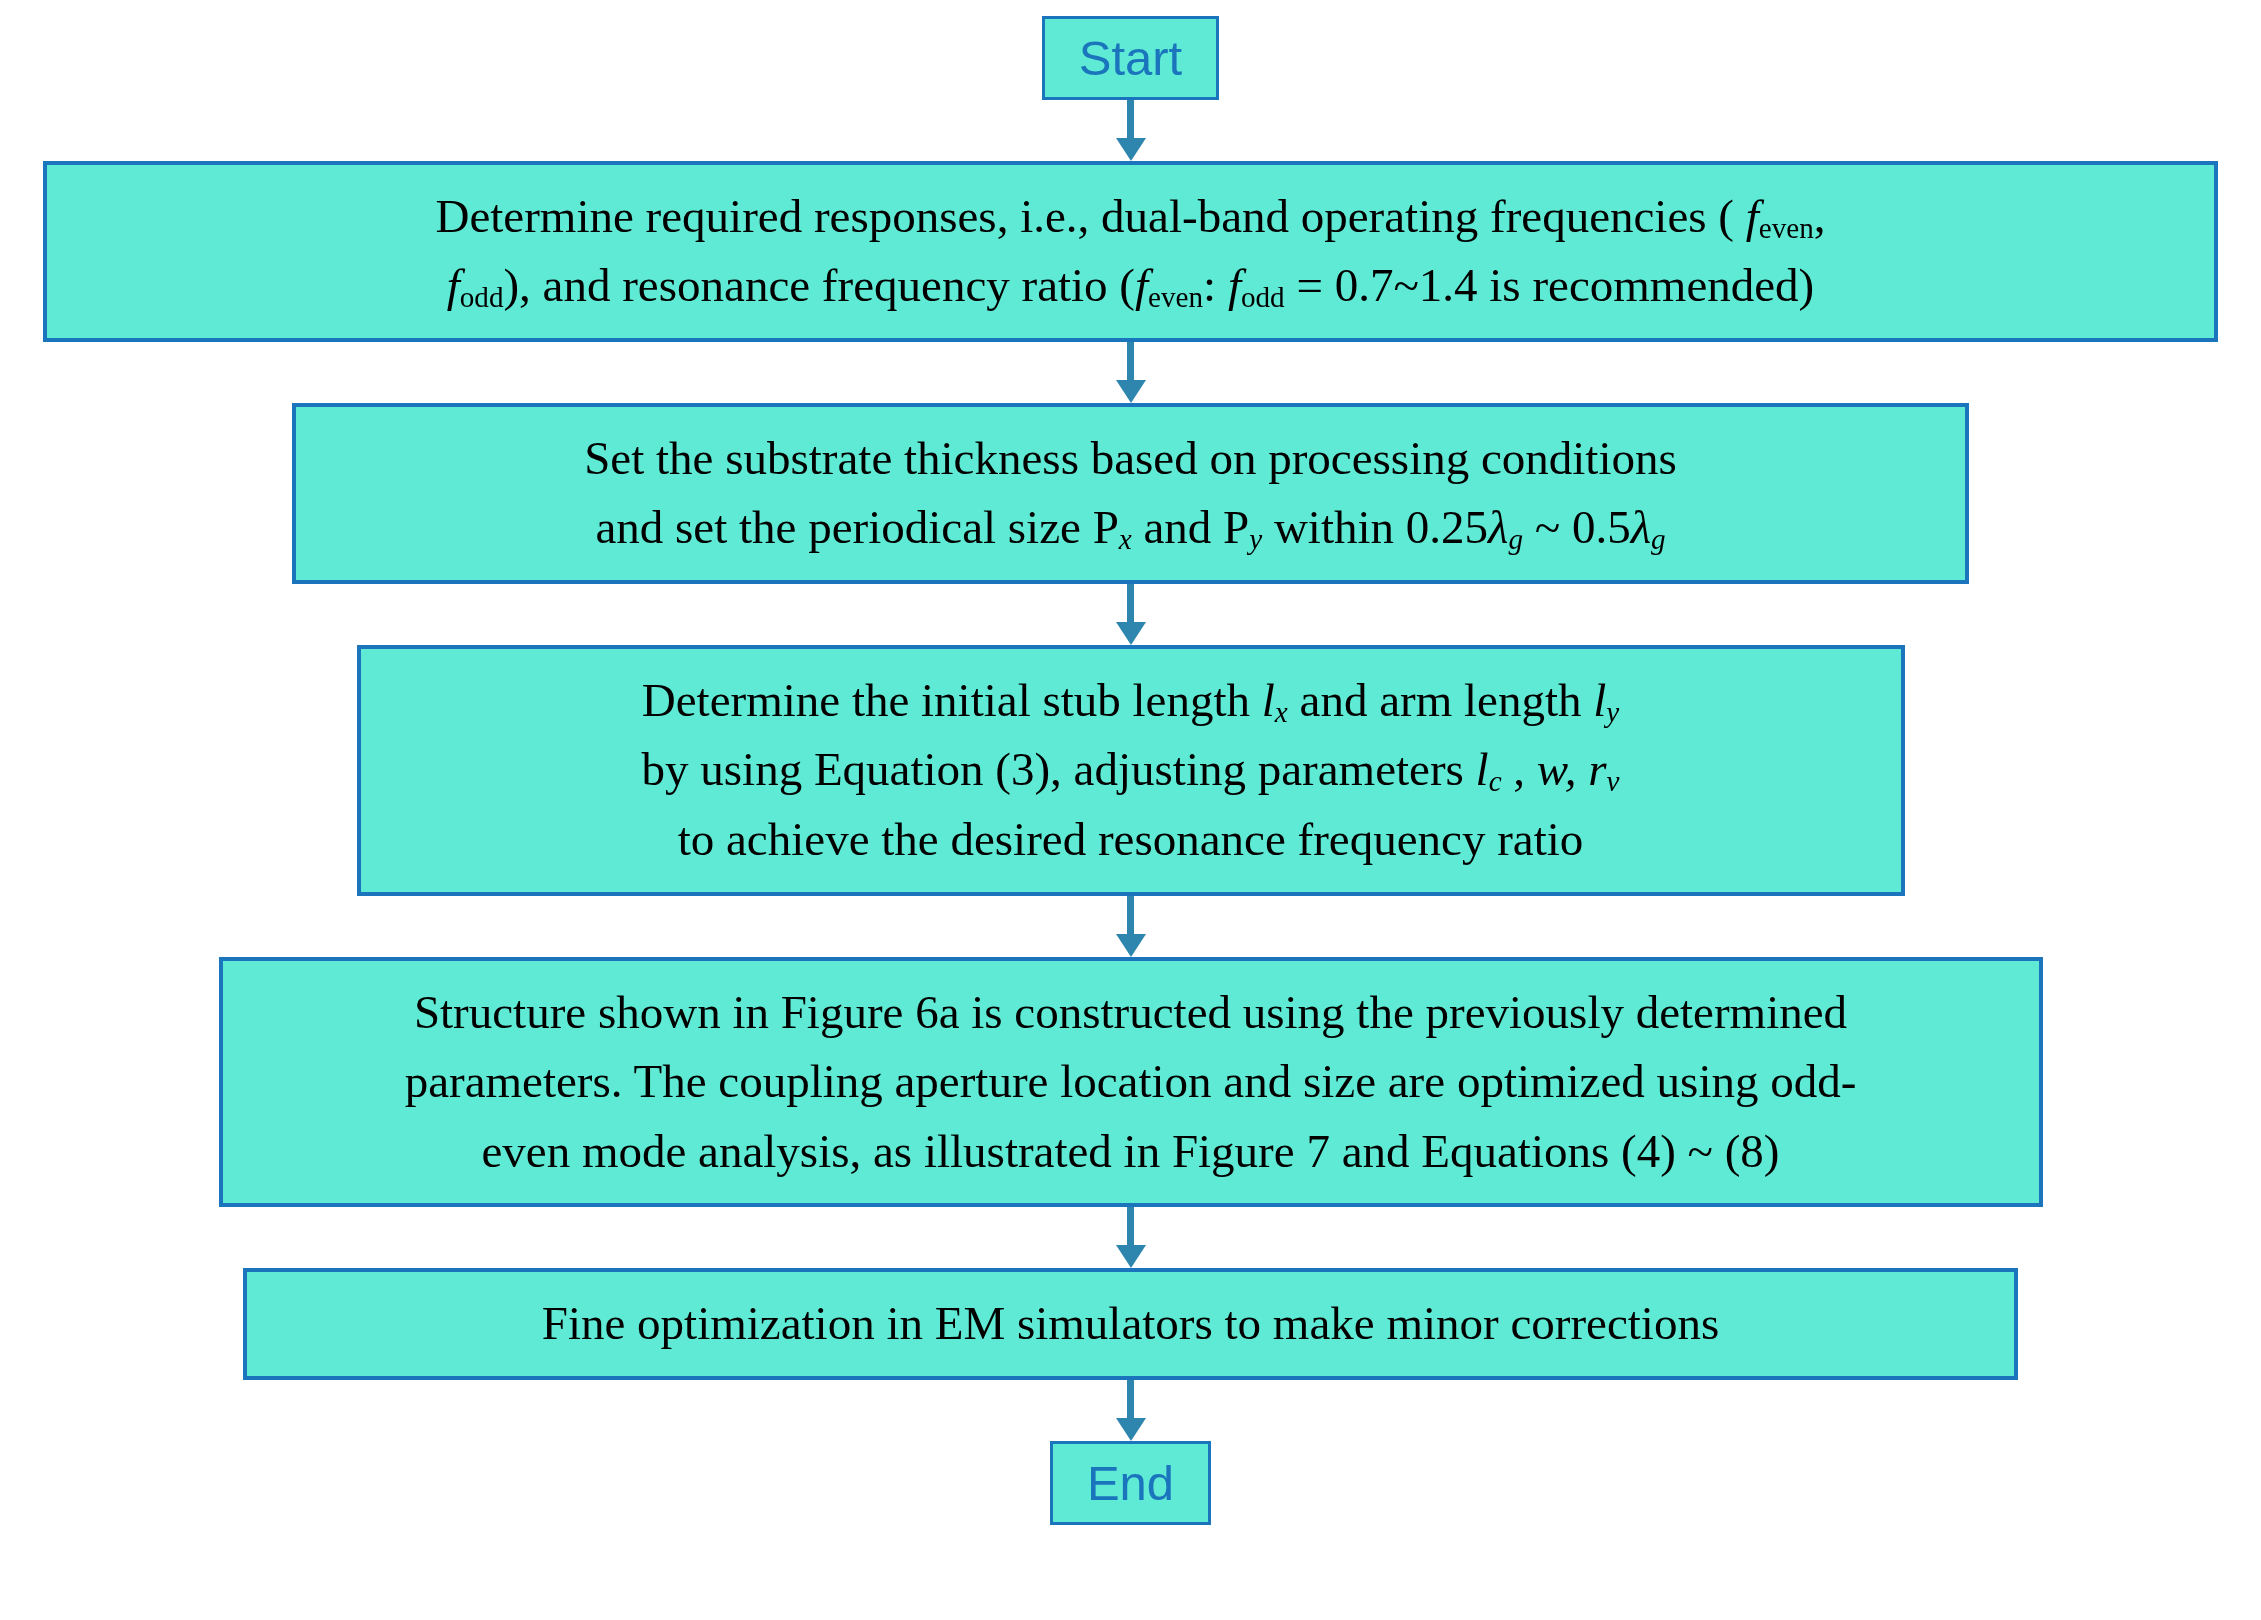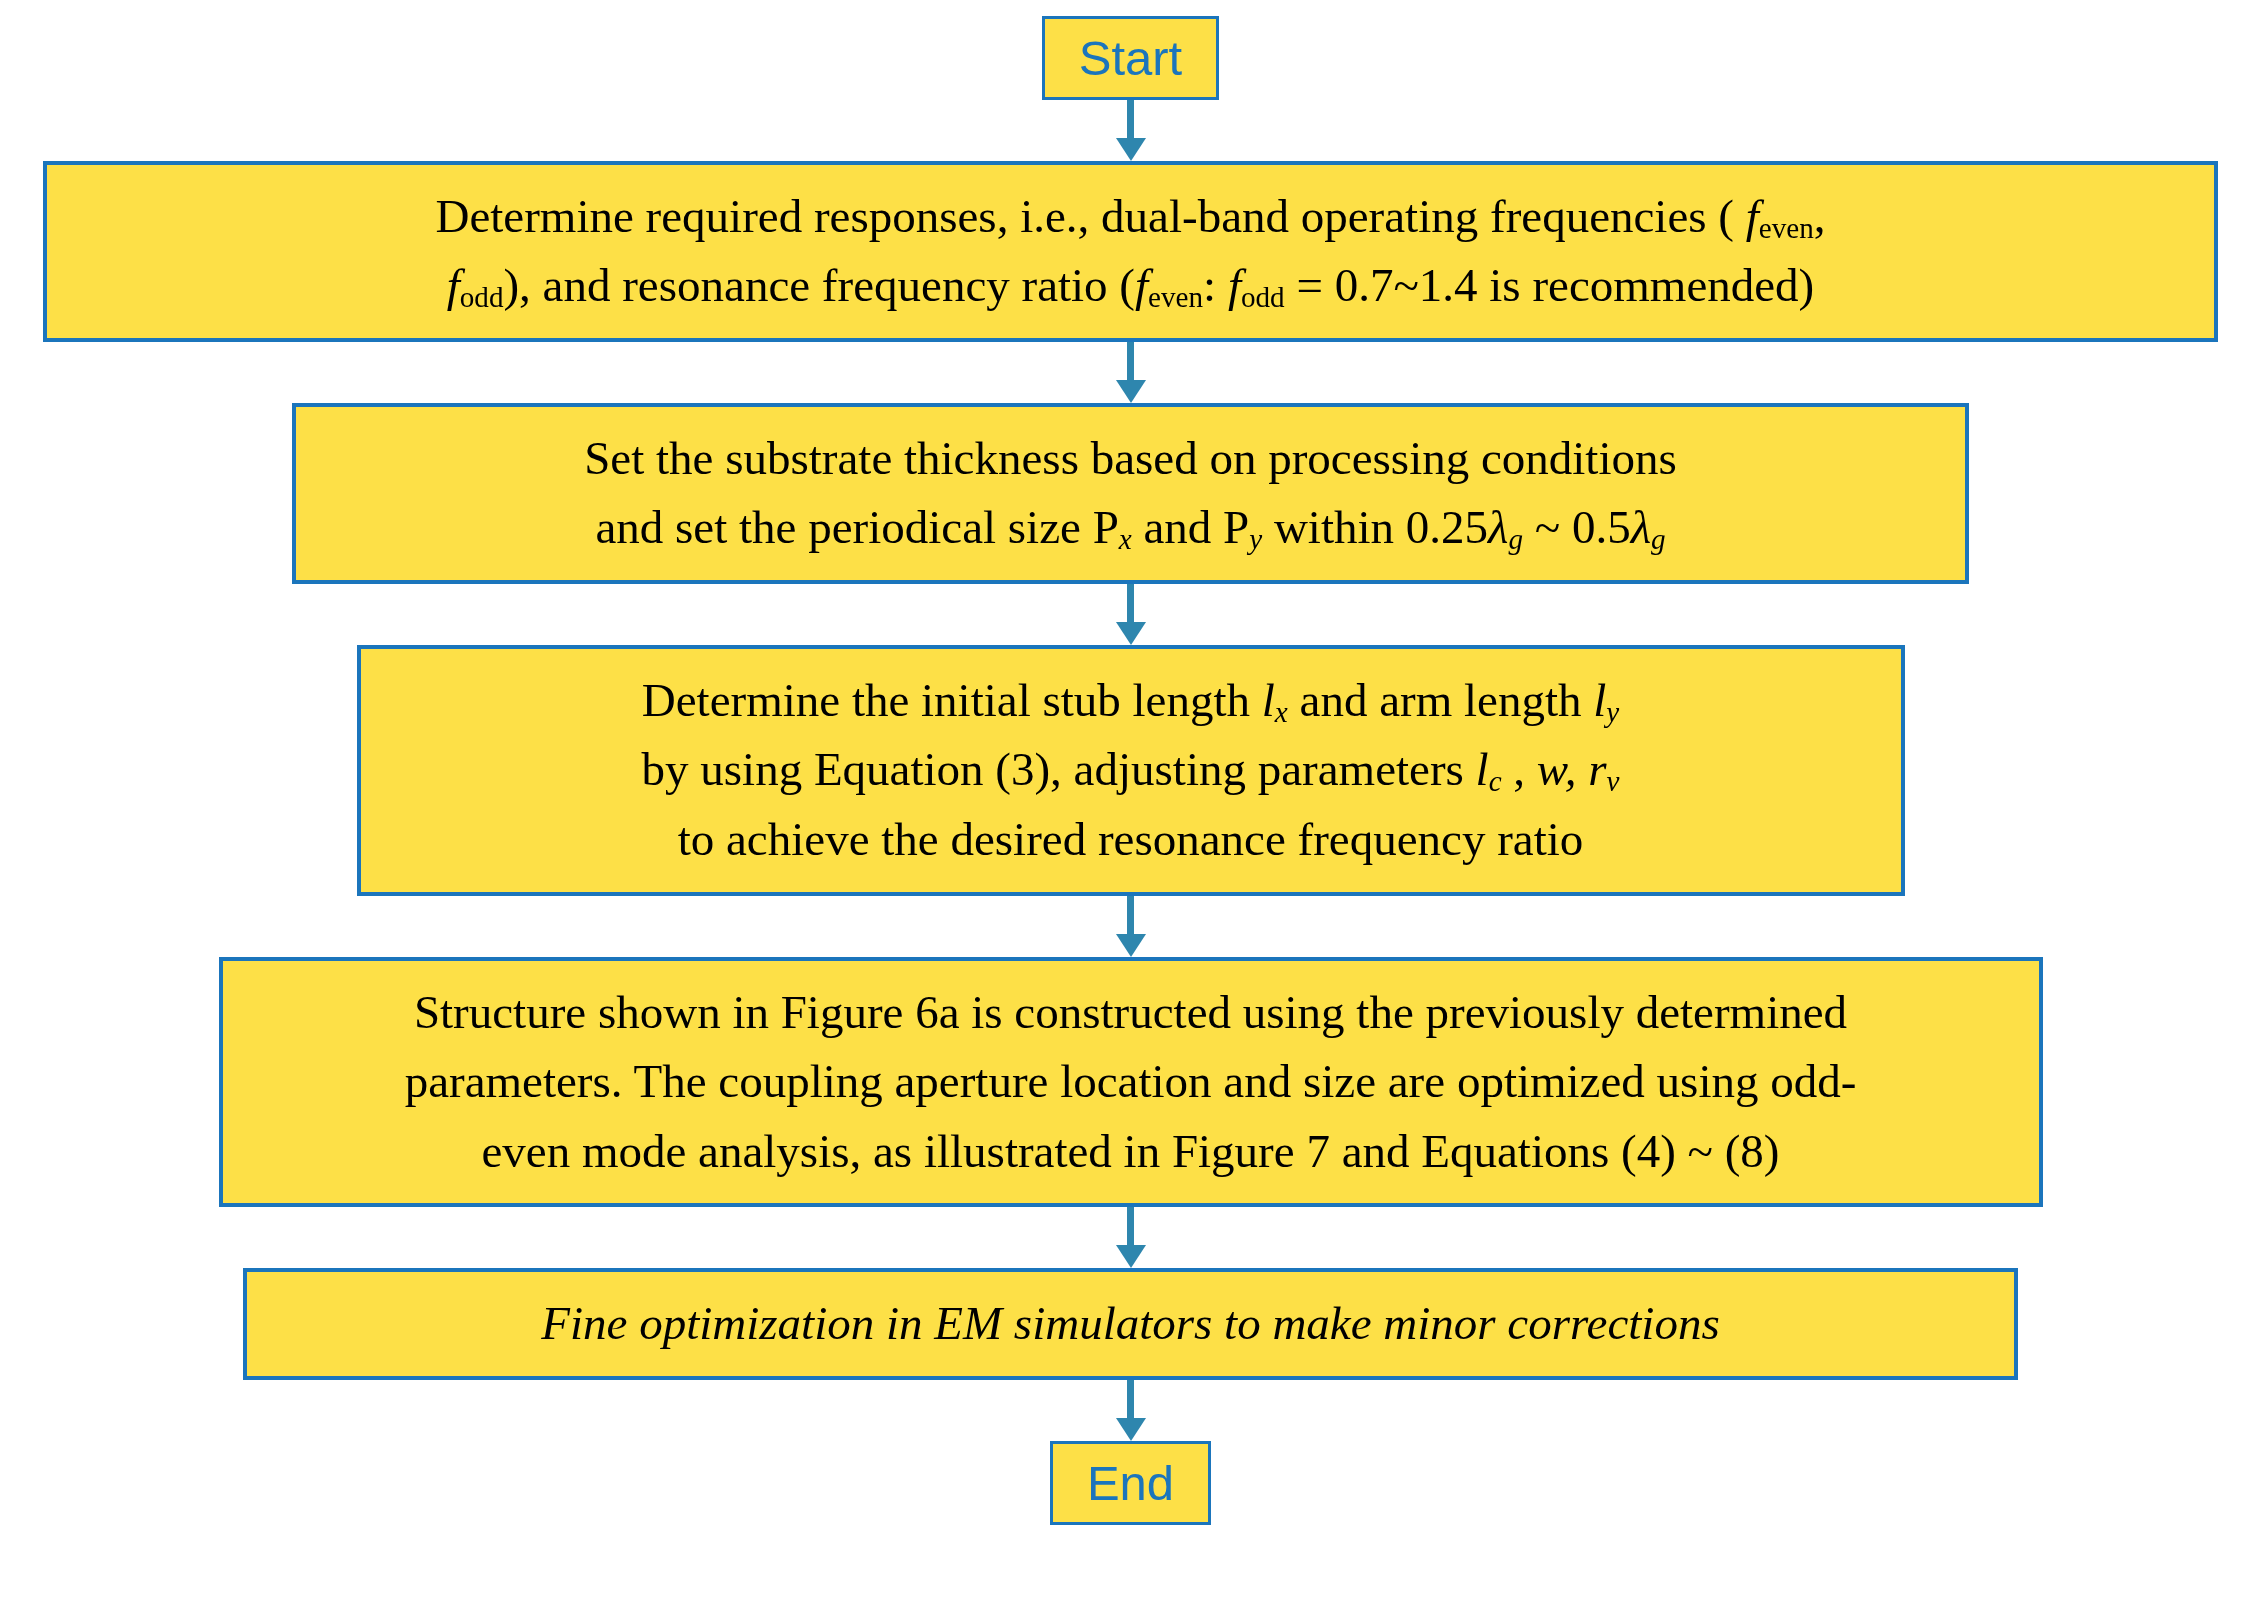--- a/index.html
+++ b/index.html
@@ -19,21 +19,21 @@
   .flow{
     width:100%;
     height:100%;
     display:flex;
     flex-direction:column;
     align-items:center;
     padding-top:15.7px;
   }
   .node{
     border:4.7px solid var(--accent);
-    background:#fde047;
+    background:#5eead4;
     display:flex;
     align-items:center;
     justify-content:center;
     text-align:center;
     flex:0 0 auto;
   }
   .terminal{
     font-family:"Liberation Sans", sans-serif;
     color:var(--terminal-text);
     font-size:49px;
@@ -49,21 +49,21 @@
   .process i{font-style:italic;}
   .process sub{
     font-size:0.62em;
     line-height:0;
     vertical-align:-0.22em;
   }
   .w-step1{width:2175px;}
   .w-step2{width:1677px;}
   .w-step3{width:1548px;}
   .w-step4{width:1824px;}
-  .w-step5{width:1775px;font-style:italic;}
+  .w-step5{width:1775px;}
   .arrow{
     height:61px;
     flex:0 0 auto;
     display:flex;
     flex-direction:column;
     align-items:center;
   }
   .arrow .stem{
     width:7.8px;
     flex:1 1 auto;

